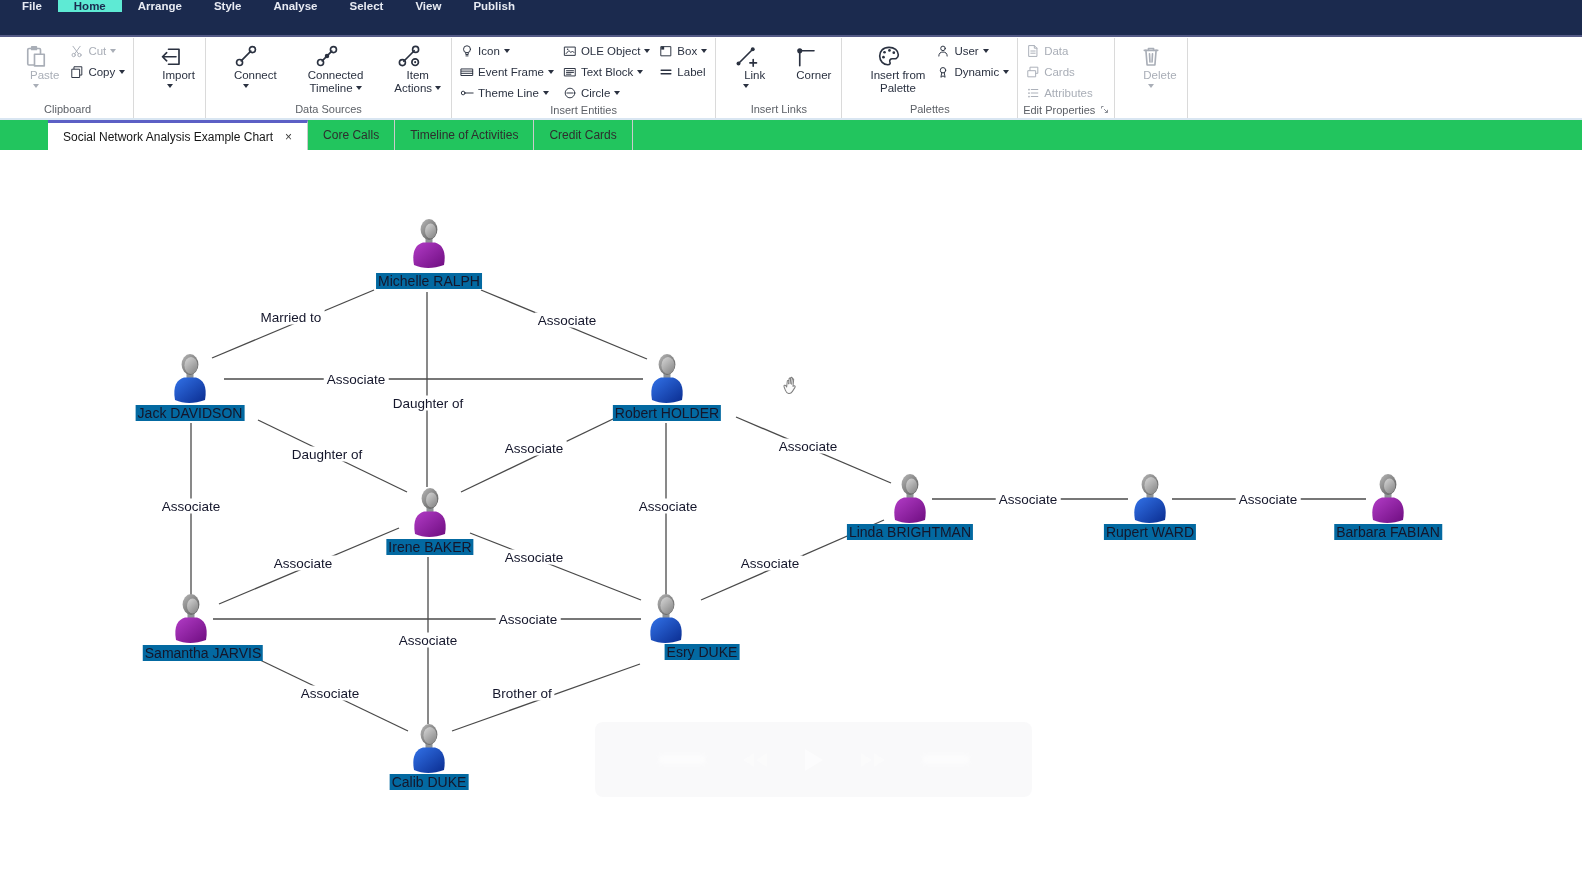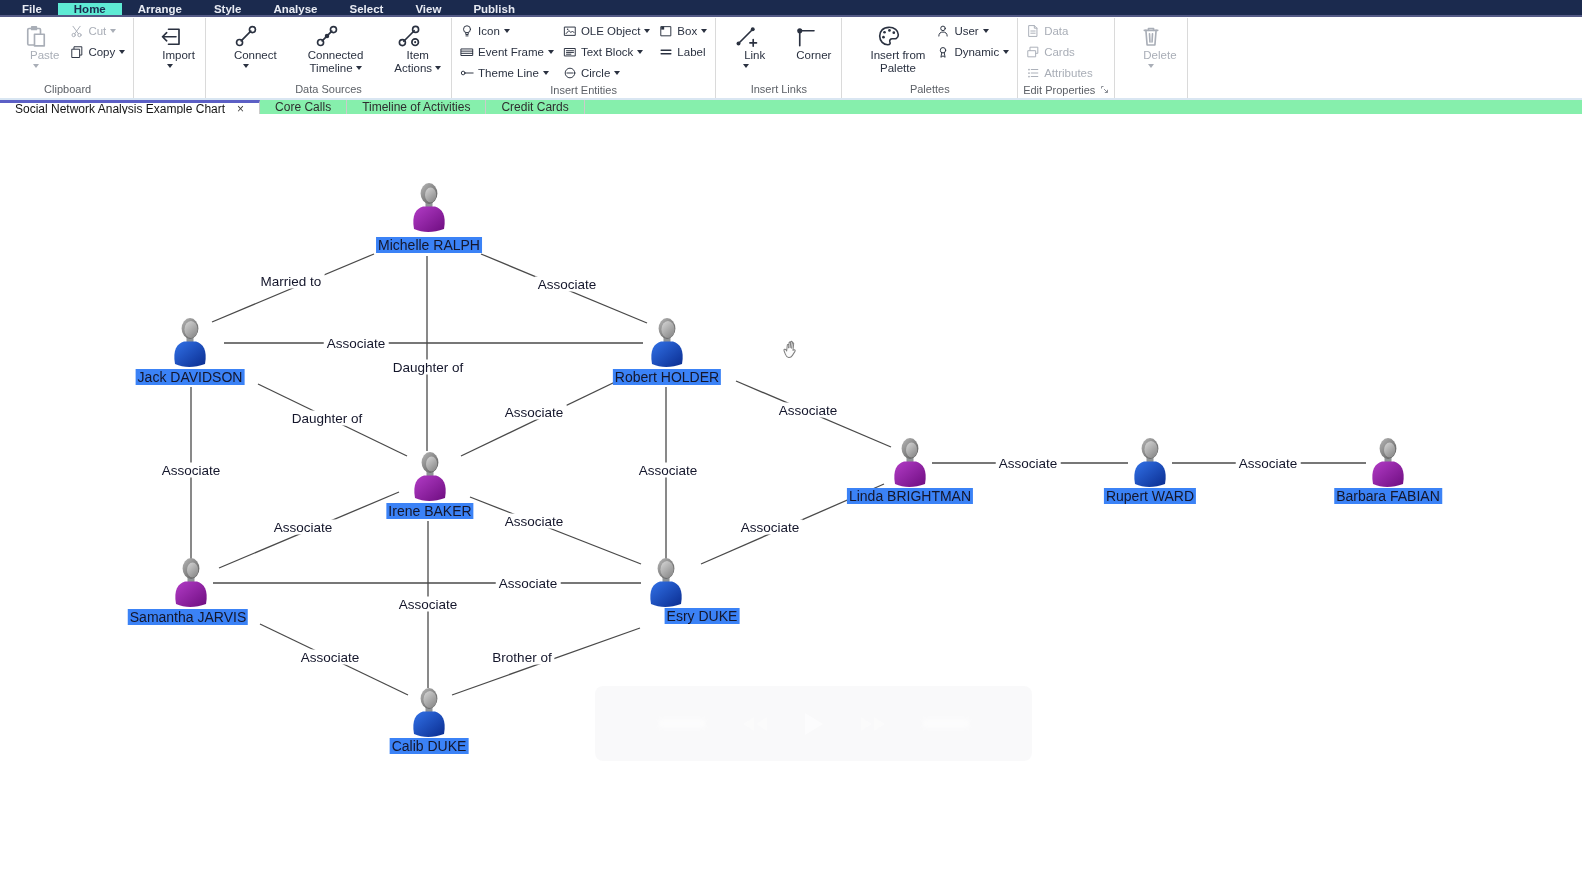--- a/index.html
+++ b/index.html
@@ -1,21 +1,21 @@
 <!DOCTYPE html>
 <html><head>
 <meta charset="utf-8">
 <style>
   * { margin:0; padding:0; box-sizing:border-box; }
   html,body { width:1582px; height:870px; overflow:hidden; }
   body { font-family:"Liberation Sans", sans-serif; background:#fff; position:relative; }
 
   
-  .menubar { height:17px; background:#1b2a4e; border-bottom:2px solid #545a86;
-             display:flex; align-items:flex-end; padding-left:6px; }
+  .menubar { height:37px; background:#1b2a4e; border-bottom:2px solid #545a86;
+             display:flex; align-items:flex-start; padding-left:6px; }
   .menu-item { color:#e8ebf3; font-size:11.5px; font-weight:bold; padding:0 16px;
                display:flex; align-items:center; cursor:default; }
   .menu-item.active { background:#5eead4; color:#1b2a4e; }
 
   
   .ribbon { height:83px; background:#fff; border-bottom:2px solid #d9e6f2;
             display:flex; align-items:stretch; padding:1px 2px 0 2px; }
   .rgroup { display:flex; flex-direction:column; border-right:1px solid #dadada; padding:2px 5px 0 5px; }
   .rgroup-content { flex:1; display:flex; align-items:flex-start; gap:3px; }
   .rgroup-label { height:16px; font-size:11px; color:#5d6167; display:flex;
@@ -27,31 +27,31 @@
   .btn-stackcol { display:flex; flex-direction:column; gap:1px; padding-top:1px; }
   .btn-small { display:flex; align-items:center; gap:4px; font-size:11.5px; color:#2a3140;
                height:20px; padding:0 3px; white-space:nowrap; cursor:default; }
   .disabled { color:#a9aeb7 !important; }
   .caret { width:0; height:0; border-left:3.5px solid transparent; border-right:3.5px solid transparent;
            border-top:4px solid currentColor; display:inline-block; }
   .caret-below { margin-top:2px; }
   svg.ric { display:block; }
 
   
-  .tabs { height:14px; background:#86efac; display:flex; align-items:stretch; }
+  .tabs { height:30px; background:#22c55e; display:flex; align-items:stretch;padding-left:48px; }
   .tab { padding:0 15px; font-size:12px; color:#2e2e2e; display:flex; align-items:center;
          border-right:1px solid #cbcbcb; cursor:default; white-space:nowrap; }
   .tab.active { background:#fff; border-top:3px solid #5c5fc5; color:#151515; }
   .tab-close { margin-left:12px; font-size:12px; color:#3c3c3c; line-height:1; }
 
   
   #canvas { position:relative; height:732px; background:#fff; }
   #chart-svg { position:absolute; left:0; top:0; }
   .nodelabel { position:absolute; transform:translate(-50%,-50%); font-size:14px;
-               color:#14162b; white-space:nowrap; background:#3b82f6; padding:0 2px; }
+               color:#14162b; white-space:nowrap; background:#0369a1; padding:0 2px; }
   .linklabel { position:absolute; transform:translate(-50%,-50%); font-size:13.5px;
                color:#14162b; white-space:nowrap; background:#fff; padding:0 3px; }
   .person { position:absolute; }
 
   
   .ghost { position:absolute; left:595px; top:572px; width:437px; height:75px; border-radius:8px;
            background:rgba(196,200,209,0.10); display:flex; align-items:center; justify-content:center;
            gap:38px; }
   .ghost * { opacity:0.55; }
   .g-tri { width:0; height:0; border-top:11px solid transparent; border-bottom:11px solid transparent;
@@ -552,21 +552,21 @@
         <ellipse cx="22" cy="12.5" rx="8.4" ry="10.4" fill="url(#g-hair)"></ellipse>
         <ellipse cx="23.6" cy="14" rx="5.6" ry="7.6" fill="url(#g-face)"></ellipse>
       </svg></div>
     <div class="nodelabel" style="left: 1388px; top: 382px;">Barbara FABIAN</div>
     <div class="person" style="left: 169px; top: 442px;"><svg width="44" height="52" viewBox="0 0 44 52">
         <rect x="18.5" y="17" width="7" height="10" fill="#8f9396"></rect>
         <path d="M7 48 C4.5 34 9 27.5 16 25.5 L28 25.5 C35 27.5 39.5 34 37 48 C26 52 16 52 7 48 Z" fill="url(#g-female)"></path>
         <ellipse cx="22" cy="12.5" rx="8.4" ry="10.4" fill="url(#g-hair)"></ellipse>
         <ellipse cx="23.6" cy="14" rx="5.6" ry="7.6" fill="url(#g-face)"></ellipse>
       </svg></div>
-    <div class="nodelabel" style="left: 188px; top: 503px;">Samantha JARVIS</div>
+    <div class="nodelabel" style="left: 203px; top: 503px;">Samantha JARVIS</div>
     <div class="person" style="left: 644px; top: 442px;"><svg width="44" height="52" viewBox="0 0 44 52">
         <rect x="18.5" y="17" width="7" height="10" fill="#8f9396"></rect>
         <path d="M7 48 C4.5 34 9 27.5 16 25.5 L28 25.5 C35 27.5 39.5 34 37 48 C26 52 16 52 7 48 Z" fill="url(#g-male)"></path>
         <ellipse cx="22" cy="12.5" rx="8.4" ry="10.4" fill="url(#g-hair)"></ellipse>
         <ellipse cx="23" cy="13.5" rx="6.6" ry="8.6" fill="url(#g-face)"></ellipse>
       </svg></div>
     <div class="nodelabel" style="left: 702px; top: 502px;">Esry DUKE</div>
     <div class="person" style="left: 407px; top: 572px;"><svg width="44" height="52" viewBox="0 0 44 52">
         <rect x="18.5" y="17" width="7" height="10" fill="#8f9396"></rect>
         <path d="M7 48 C4.5 34 9 27.5 16 25.5 L28 25.5 C35 27.5 39.5 34 37 48 C26 52 16 52 7 48 Z" fill="url(#g-male)"></path>

